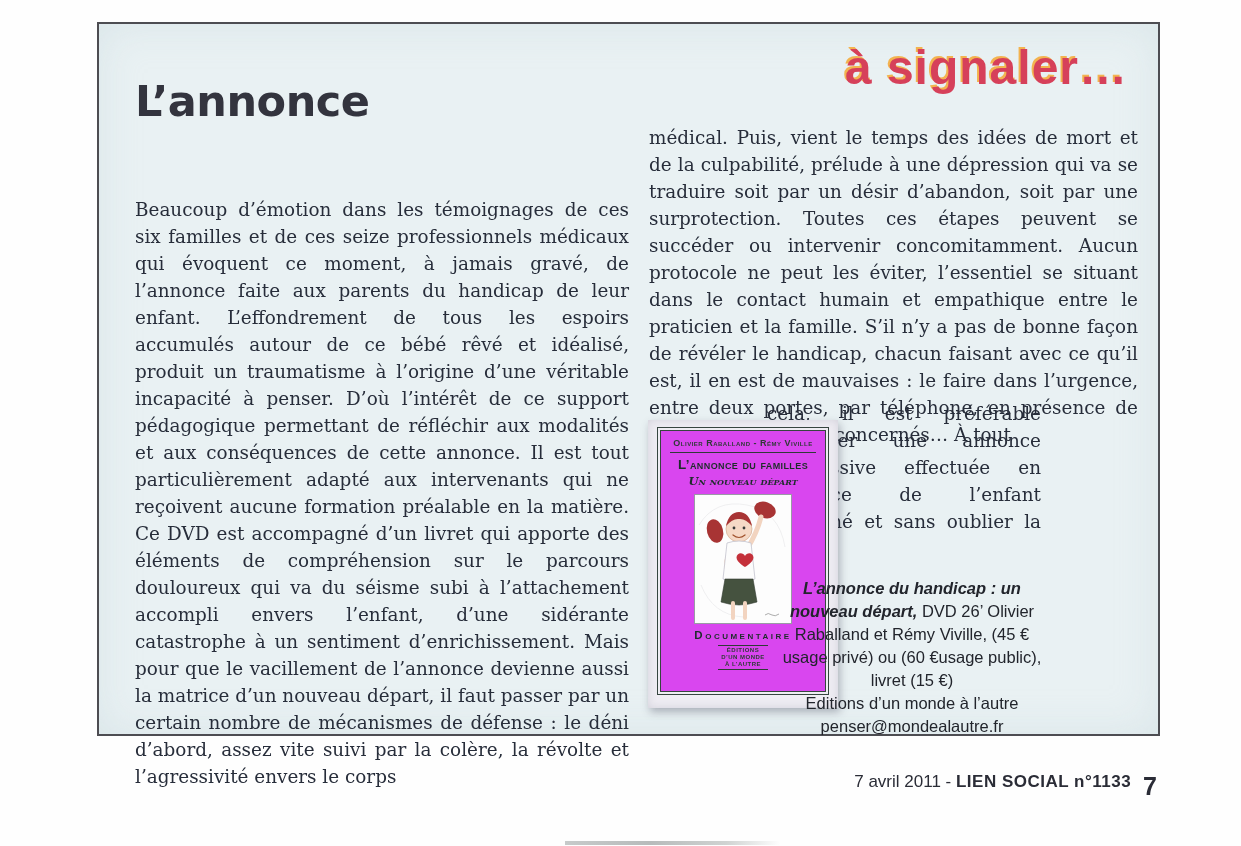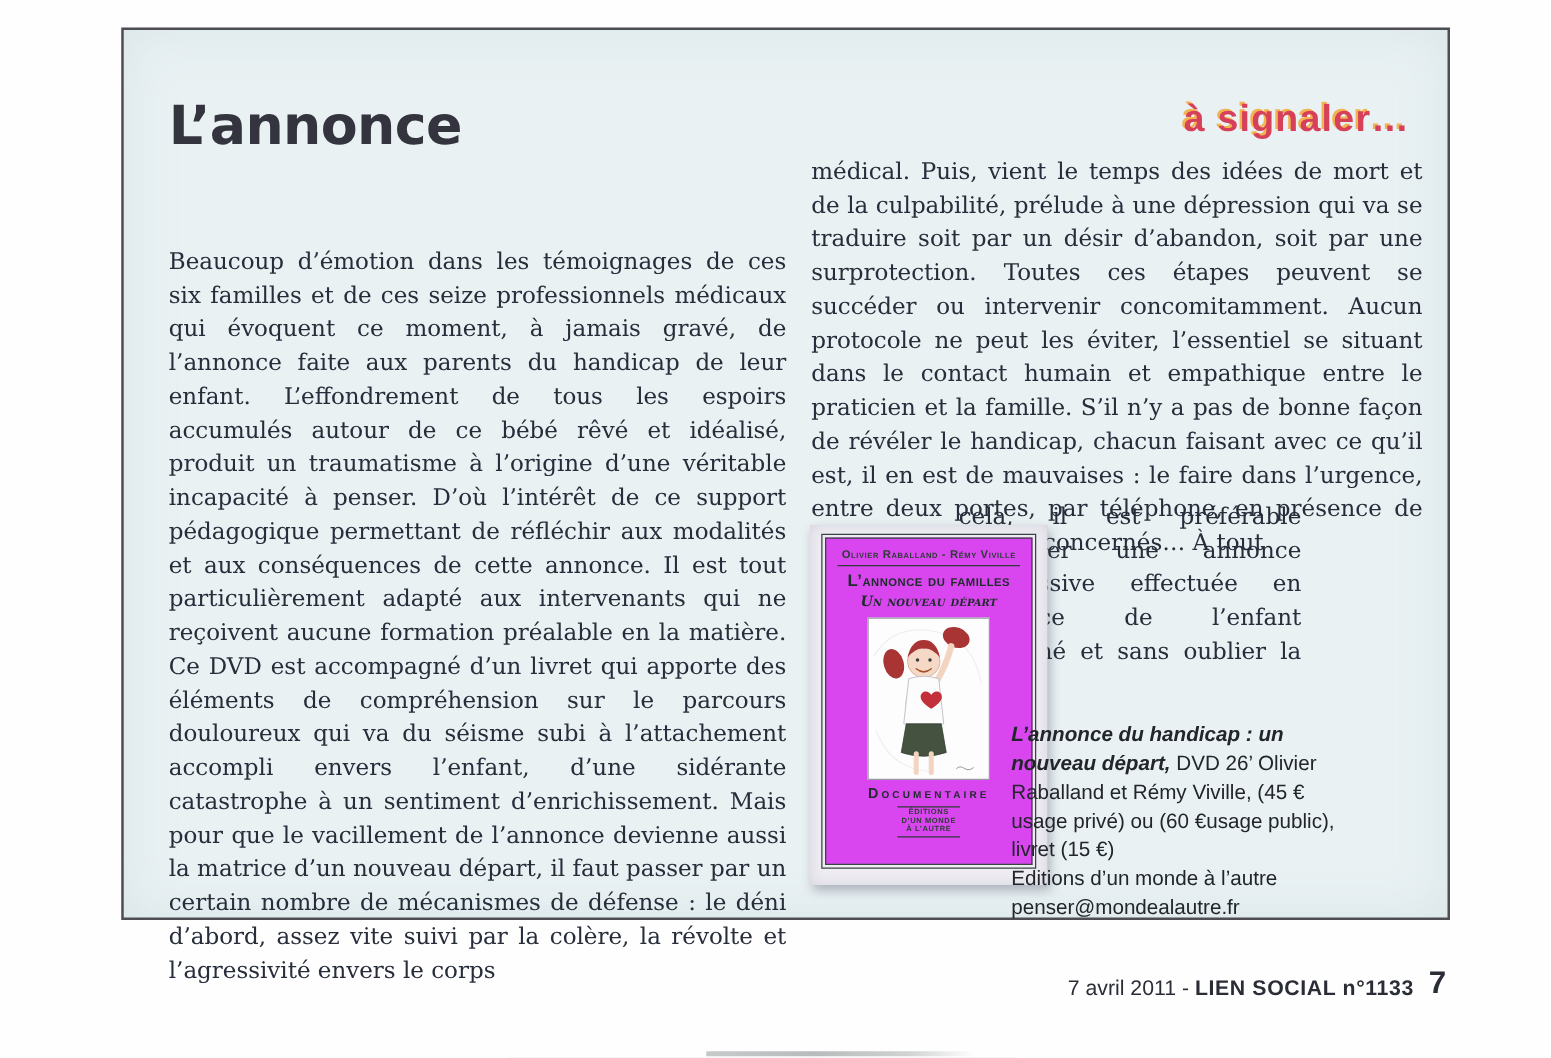--- a/index.html
+++ b/index.html
@@ -16,24 +16,23 @@
     position:absolute; left:97px; top:22px;
     width:1063px; height:714px;
     background:#e9f1f3;
     border:2px solid #4d4d52;
     box-shadow: inset 0 0 40px rgba(190,210,215,.35);
   }
 
   
   .flag {
     position:absolute; top:16px; right:30px;
-    font-size:30px; font-weight:bold; letter-spacing:1px;
+    font-size:48px; font-weight:bold; letter-spacing:1px;
     color:#d6405a;
     text-shadow:-2px -2px 0 rgba(244,168,50,.85);
-    margin-top:39px;
   }
 
   
   .title {
     position:absolute; left:36px; top:52px;
     font-family:"DejaVu Sans", sans-serif;
     font-weight:bold; font-size:43px; line-height:51px;
     letter-spacing:-0.5px; color:#33343e;
   }
 
@@ -90,30 +89,30 @@
   .dvd-pub {
     display:inline-block; margin-top:4px;
     border-top:1px solid #2e3b36; border-bottom:1px solid #2e3b36;
     padding:1px 3px;
     font-size:6px; line-height:7px; font-weight:bold;
     letter-spacing:.5px; color:#2e3b36; text-transform:uppercase;
   }
 
   
   .caption {
-    position:absolute; left:710px; top:553px; width:284px;
-    font-size:16.5px; line-height:23px; color:#22252c;
+    position:absolute; left:671px; top:553px; width:284px;
+    font-size:16.5px; line-height:23px; color:#22252c;text-align:center;
   }
   .caption .cap-bold { font-weight:bold; font-style:italic; }
 
   
   .footer {
     position:absolute; top:772px; right:84px;
     font-size:17px; color:#2a2c36;
-    display:flex; align-items:flex-end;
+    display:flex; align-items:flex-start;
   }
   .footer .mag { font-weight:bold; letter-spacing:.5px; white-space:pre; }
   .footer .date { white-space:pre; }
   .footer .pagenum { font-weight:bold; font-size:25px; margin-left:12px; }
 
   
   .scan-artifact {
     position:absolute; left:565px; bottom:1px; width:215px; height:4px;
     background:linear-gradient(to right, #9aa0a0, #7d8585 40%, #aab0ae 75%, rgba(170,176,174,0));
     opacity:.55;

